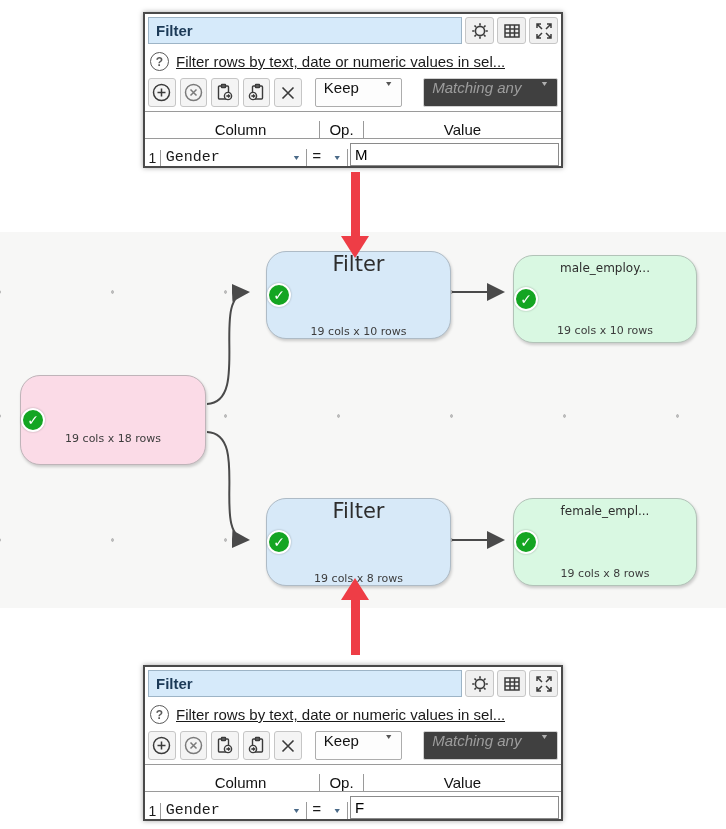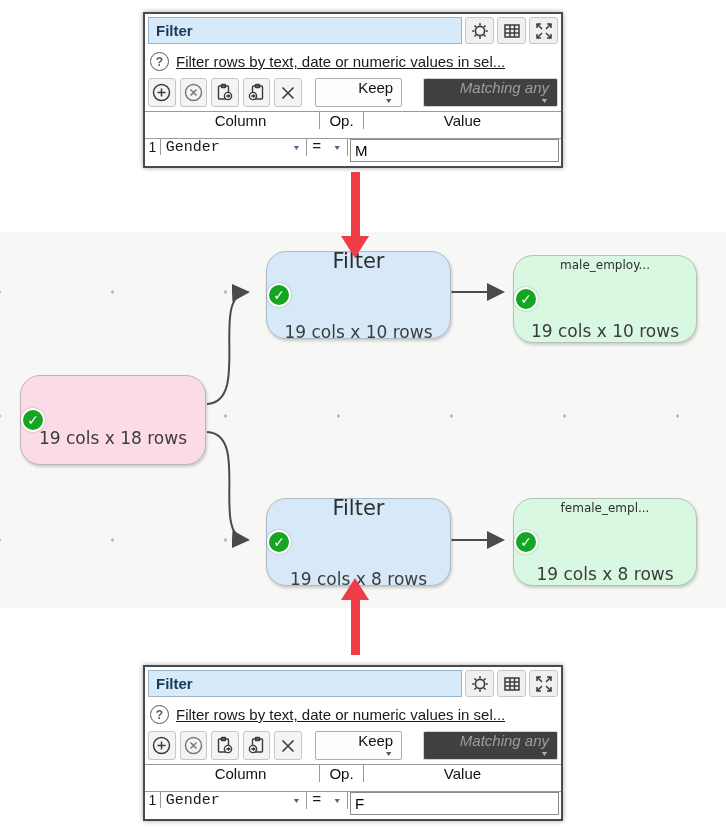--- a/index.html
+++ b/index.html
@@ -22,21 +22,21 @@
   .node {
     position:absolute; border:1.5px solid; border-radius:20px;
     display:flex; flex-direction:column; align-items:center; justify-content:center;
     gap:13px; box-shadow:1px 2px 3px rgba(0,0,0,0.18);
     font-family:"DejaVu Sans", sans-serif; cursor:default;
   }
   .node-pink  { background:#fbdbe7; border-color:#bfb4b9; }
   .node-blue  { background:#d7e9f8; border-color:#aebbc6; }
   .node-green { background:#d9f8e2; border-color:#b2c3b8; }
   .node-title { color:#2d2d2d; }
-  .node-sub   { font-size:17px; color:#3c3c3c;margin-top:36px; }
+  .node-sub   { font-size:11px; color:#3c3c3c;margin-top:36px; }
   .t-src { font-size:17px; }
   .t-filter { font-size:21px; }
   .t-out { font-size:12px; }
 
   .check {
     position:absolute; left:0px; top:50%; transform:translateY(-50%);
     width:24px; height:24px; border-radius:50%;
     background:#14a522; border:2px solid #ffffff;
     color:#ffffff; font-size:14px; font-weight:bold;
     display:flex; align-items:center; justify-content:center;
@@ -84,31 +84,31 @@
   .help-text { white-space:nowrap; overflow:hidden; font-size:15px;text-decoration:underline; }
 
   .p-toolbar-row { display:flex; align-items:center; gap:4px; padding:1px 3px 4px 3px; }
   .tool-btn {
     width:30px; height:29px; background:#f4f4f4; border:1px solid #c6c6c6;
     border-radius:3px; display:flex; align-items:center; justify-content:center;
     cursor:pointer;
   }
   .combo {
     height:29px; border:1px solid #adadad; background:#fdfdfd; border-radius:2px;
-    display:flex; align-items:flex-end; justify-content:space-between;
-    padding:0 8px; font-size:15px; cursor:pointer;flex-direction:column;
+    display:flex; align-items:flex-start; justify-content:space-between;
+    padding:0 8px; font-size:15px; cursor:pointer;
   }
   .combo-keep { width:94px; margin-left:9px; color:#111; }
   .combo-matching { width:146px; margin-left:17px; color:#9d9d9d;
                     background:#404040; border-color:#d2d2d2;font-style:italic; }
   .combo .arr { font-size:9px; color:#555; transform:scaleY(0.8); }
   .combo-matching .arr { color:#b0b0b0; }
 
   .grid { border-top:1px solid #9a9a9a; }
-  .grid-row { display:flex; height:27px; border-bottom:1px solid #9a9a9a; align-items:flex-start; }
+  .grid-row { display:flex; height:27px; border-bottom:1px solid #9a9a9a; align-items:flex-end; }
   .grid-row:last-child { border-bottom:none; }
   .gc { border-right:1px solid #9a9a9a; display:flex; align-items:center; }
   .gc:last-child { border-right:none; }
   .gc-num { width:17px; justify-content:center; font-size:14px; }
   .gc-col { width:158px; }
   .gc-op  { width:44px; }
   .gc-val { flex:1; }
   .grid-header .gc { justify-content:center; font-size:15px; color:#111; }
   .cell-combo { flex:1; display:flex; align-items:center; justify-content:space-between;
                 padding:0 7px 0 5px; cursor:pointer;font-family:Liberation Mono, monospace; }

